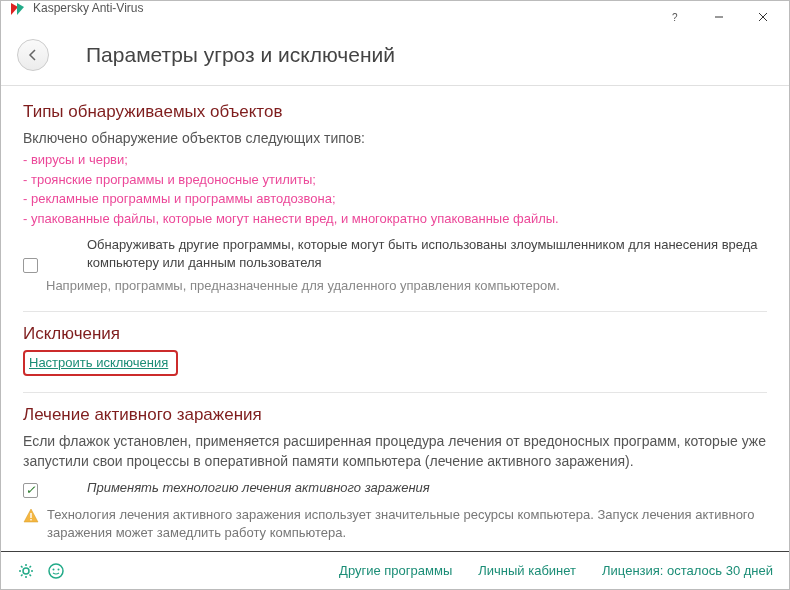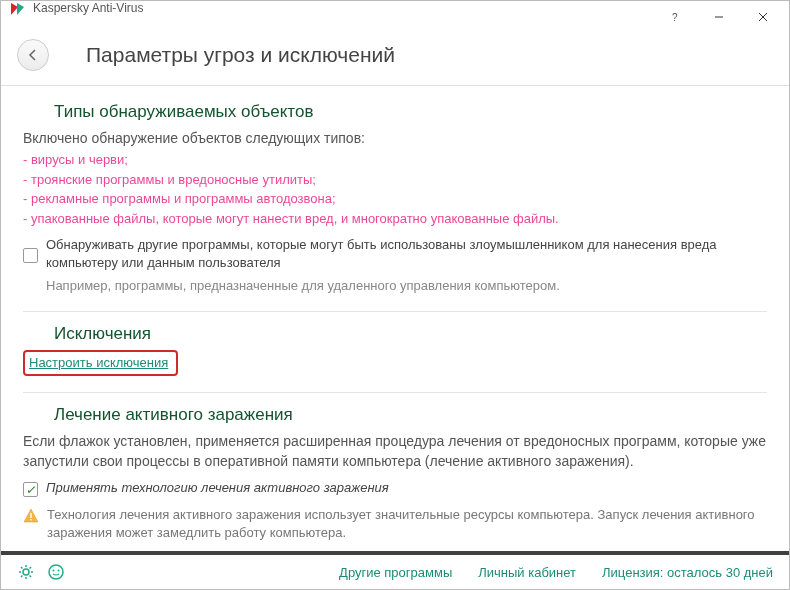--- a/index.html
+++ b/index.html
@@ -12,42 +12,42 @@
     .titlebar .win-controls { display: flex; }
     .titlebar .win-btn { width: 44px; height: 32px; display: flex; align-items: center; justify-content: center; color: #333; }
     .titlebar .win-btn svg { width: 10px; height: 10px; }
 
     .header { display: flex; align-items: center; padding: 6px 16px 14px 16px; border-bottom: 1px solid #e0e0e0; gap: 23px; }
     .back-btn { width: 32px; height: 32px; border: 1px solid #ccc; border-radius: 50%; display: flex; align-items: center; justify-content: center; margin-right: 14px; background: linear-gradient(#fafafa,#ececec); }
     .page-title { font-size: 21px; color: #444; font-weight: normal; }
 
     .content { flex: 1; overflow-y: auto; padding: 16px 22px 10px 22px; }
     .section { margin-bottom: 16px; }
-    .section-title { font-size: 17px; color: #14532d; margin-bottom: 6px; font-weight: normal; margin-left: 31px; }
+    .section-title { font-size: 17px; color: #7f1d1d; margin-bottom: 6px; font-weight: normal; }
     .section-desc { font-size: 14px; color: #555; margin-bottom: 2px; line-height: 1.45; }
     .bullet-list { margin: 2px 0 8px 0; }
     .bullet-item { font-size: 13px; color: #ec4899; line-height: 1.5; }
 
-    .check-row { display: flex; align-items: center; margin: 6px 0 2px 0; }
+    .check-row { display: flex; align-items: flex-end; margin: 6px 0 2px 0; gap: 41px; }
     .checkbox { width: 15px; height: 15px; border: 1px solid #999; border-radius: 2px; margin-right: 8px; margin-top: 2px; flex-shrink: 0; display: flex; align-items: center; justify-content: center; background: #fff; }
     .checkbox.checked::after { content: "✓"; font-size: 12px; color: #2a7a2a; line-height: 1; }
     .check-label { font-size: 13px; color: #444; line-height: 1.4; }
     .hint { font-size: 13px; color: #888; margin-left: 23px; margin-top: 4px; line-height: 1.4; }
 
     .divider { border: none; border-top: 1px solid #e5e5e5; margin: 10px 0 12px 0; }
 
     .link { color: #1b8d76; text-decoration: underline; font-size: 13px; cursor: pointer; display: inline-block; }
     .link-row { margin: 0 0; }
     .link-highlighted { border: 2.5px solid #cc2b2b; border-radius: 4px; padding: 3px 8px 4px 4px; display: inline-block; }
 
     .warn-row { display: flex; align-items: flex-start; margin: 8px 0 0 0; }
     .warn-icon { width: 16px; height: 16px; margin-right: 8px; flex-shrink: 0; margin-top: 2px; }
     .warn-text { font-size: 13px; color: #777; line-height: 1.45; }
 
-    .footer { height: 38px; border-top: 4px solid #404040; display: flex; align-items: center; padding: 0 16px; }
+    .footer { height: 38px; border-top: 1px solid #404040; display: flex; align-items: center; padding: 0 16px; }
     .footer .f-icon { width: 18px; height: 18px; margin-right: 12px; color: #2a8; }
     .footer .spacer { flex: 1; }
     .footer-link { color: #1b8d76; font-size: 13px; margin-left: 26px; cursor: pointer; }
   </style>
 </head>
 <body>
 
 <div class="window">
   <div class="titlebar">
     <span class="logo">

